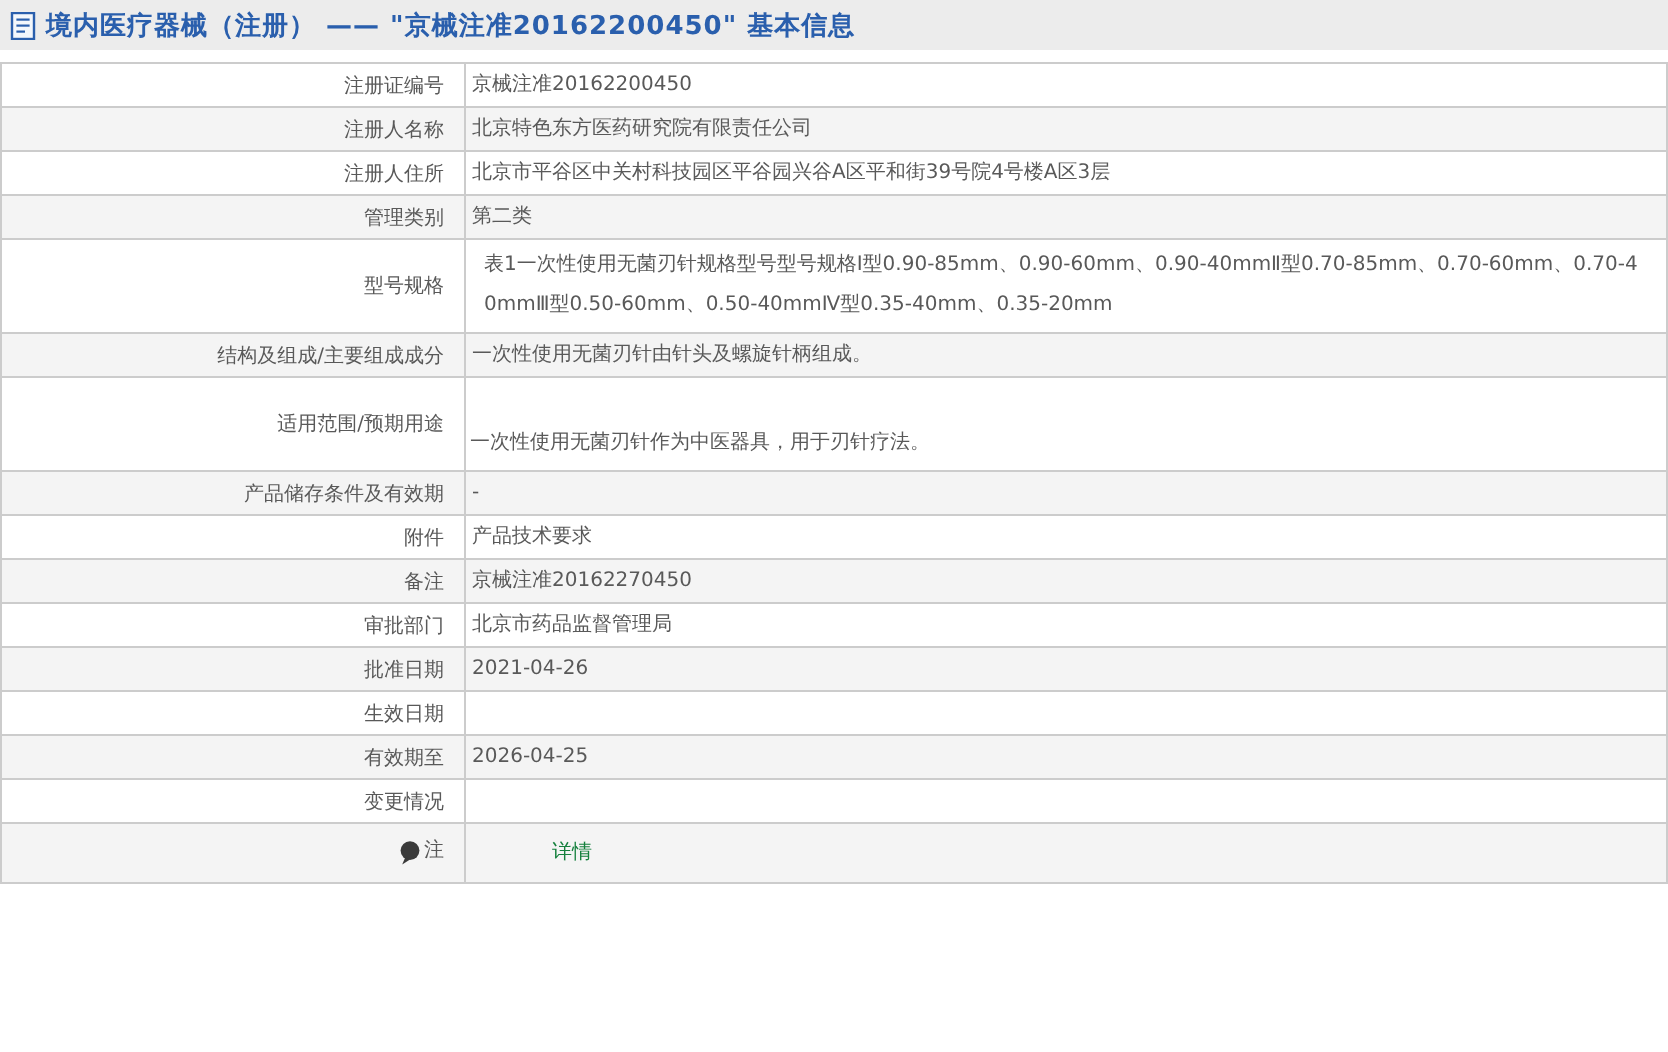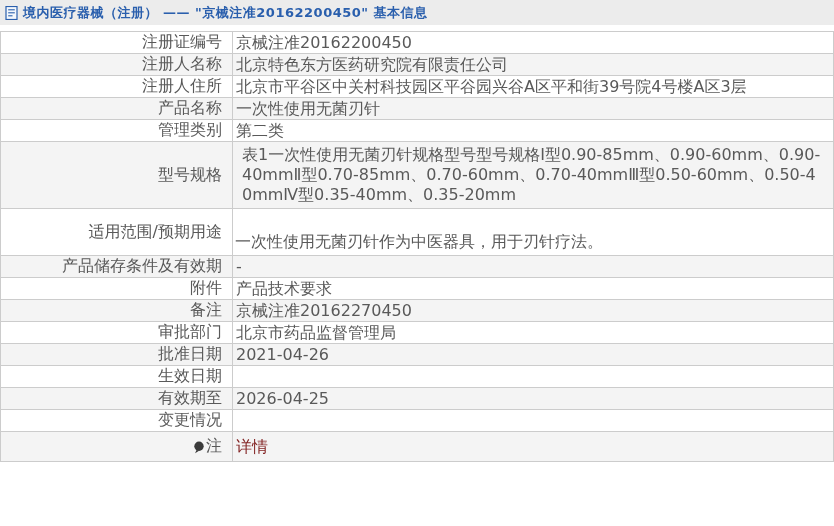--- a/index.html
+++ b/index.html
@@ -29,21 +29,21 @@
   }
   .doc-icon { display: inline-flex; align-items: center; }
   table.reg-table {
     width: 834px;
     border-collapse: collapse;
     table-layout: fixed;
     margin-top: 6px;
   }
   table.reg-table td {
     border: 1px solid #cccccc;
-    font-size: 16px;
+    font-size: 10px;
     color: #595959;
     height: 22px;
     vertical-align: middle;
     box-sizing: border-box;
     overflow: hidden;
   }
   table.reg-table tr:nth-child(even) td { background: #f4f4f4; }
   td.label-cell {
     text-align: right;
     padding: 0 10px 0 4px;
@@ -62,23 +62,24 @@
   }
   tr.row-scope td.value-cell {
     white-space: pre-line;
     line-height: 19px;
     padding: 4px 2px;
     border-radius: 19px;
   }
   tr.row-note td { height: 30px; }
   .note-label { display: inline-flex; align-items: center; gap: 1px; }
   a.detail-link {
-    color: #7f1d1d;
+    color: #15803d;
     text-decoration: none;
     cursor: pointer;
+    margin-left: 40px;
   }
   .bubble-icon { display: inline-flex; align-items: center; position: relative; top: 1px; }
 </style>
 </head>
 <body>
 
 <div class="header-bar">
   <span class="doc-icon">
     <svg width="13" height="14" viewBox="0 0 13 14">
       <rect x="1" y="0.5" width="11" height="13" fill="#f3f7fc" stroke="#2a5fad" stroke-width="1.2"></rect>
@@ -102,30 +103,30 @@
     </tr>
     <tr>
       <td class="label-cell">注册人名称</td>
       <td class="value-cell">北京特色东方医药研究院有限责任公司</td>
     </tr>
     <tr>
       <td class="label-cell">注册人住所</td>
       <td class="value-cell">北京市平谷区中关村科技园区平谷园兴谷A区平和街39号院4号楼A区3层</td>
     </tr>
     <tr>
-      <td class="label-cell">产品名称</td>
-      <td class="value-cell">一次性使用无菌刃针</td>
-    </tr>
-    <tr>
       <td class="label-cell">管理类别</td>
       <td class="value-cell">第二类</td>
     </tr>
     <tr class="row-tall row-spec">
       <td class="label-cell">型号规格</td>
       <td class="value-cell">表1一次性使用无菌刃针规格型号型号规格Ⅰ型0.90-85mm、0.90-60mm、0.90-40mmⅡ型0.70-85mm、0.70-60mm、0.70-40mmⅢ型0.50-60mm、0.50-40mmⅣ型0.35-40mm、0.35-20mm</td>
+    </tr>
+    <tr>
+      <td class="label-cell">结构及组成/主要组成成分</td>
+      <td class="value-cell">一次性使用无菌刃针由针头及螺旋针柄组成。</td>
     </tr>
     <tr class="row-tall row-scope">
       <td class="label-cell">适用范围/预期用途</td>
       <td class="value-cell">
 一次性使用无菌刃针作为中医器具，用于刃针疗法。</td>
     </tr>
     <tr>
       <td class="label-cell">产品储存条件及有效期</td>
       <td class="value-cell">-</td>
     </tr>

